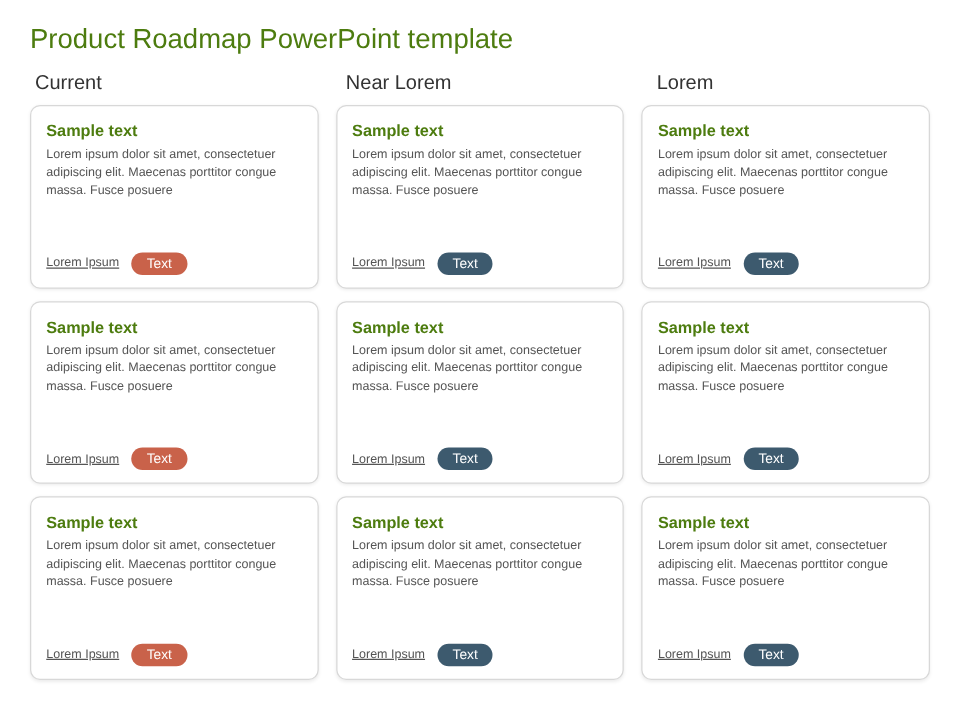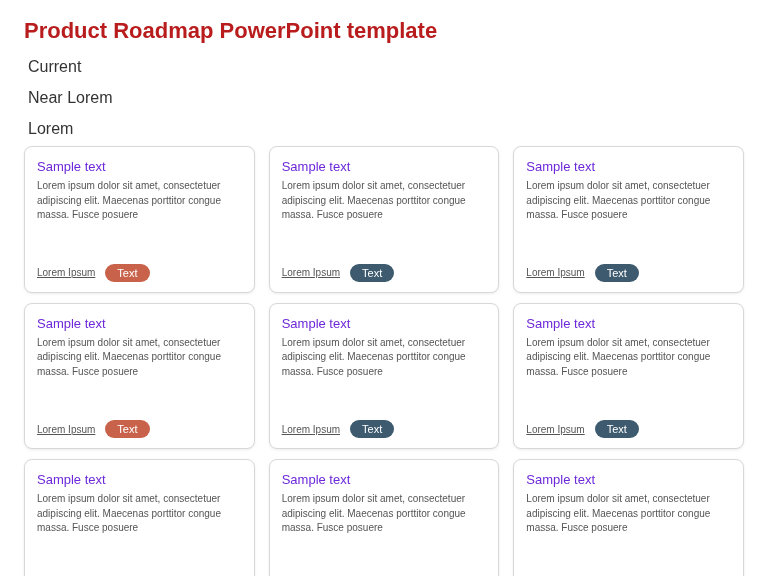--- a/index.html
+++ b/index.html
@@ -17,30 +17,29 @@
     }
 
     .page {
       width: 768px;
       height: 576px;
       padding: 18px 24px 14px 24px;
     }
 
     .page-title {
       font-size: 22px;
-      font-weight: 700;
-      color: #b91c1c;
+      font-weight: 400;
+      color: #4d7c0f;
       margin-bottom: 14px;
     }
 
     .columns-header {
       display: flex;
-      gap: 13px;
+      gap: 26px;
       margin-bottom: 8px;
-      flex-direction: column;
     }
 
     .col-header {
       flex: 1;
       font-size: 16px;
       font-weight: 400;
       color: #333333;
       padding-left: 4px;
     }
 
@@ -59,22 +58,22 @@
     .card {
       background: #ffffff;
       border: 1px solid #d8d8d8;
       border-radius: 8px;
       padding: 12px 12px 10px 12px;
       box-shadow: 0 1px 3px rgba(0,0,0,0.08);
     }
 
     .card-title {
       font-size: 13px;
-      font-weight: 400;
-      color: #6d28d9;
+      font-weight: 700;
+      color: #4d7c0f;
       margin-bottom: 5px;
     }
 
     .card-body {
       font-size: 10px;
       color: #555555;
       line-height: 1.45;
       margin-bottom: 8px;
     }
 

